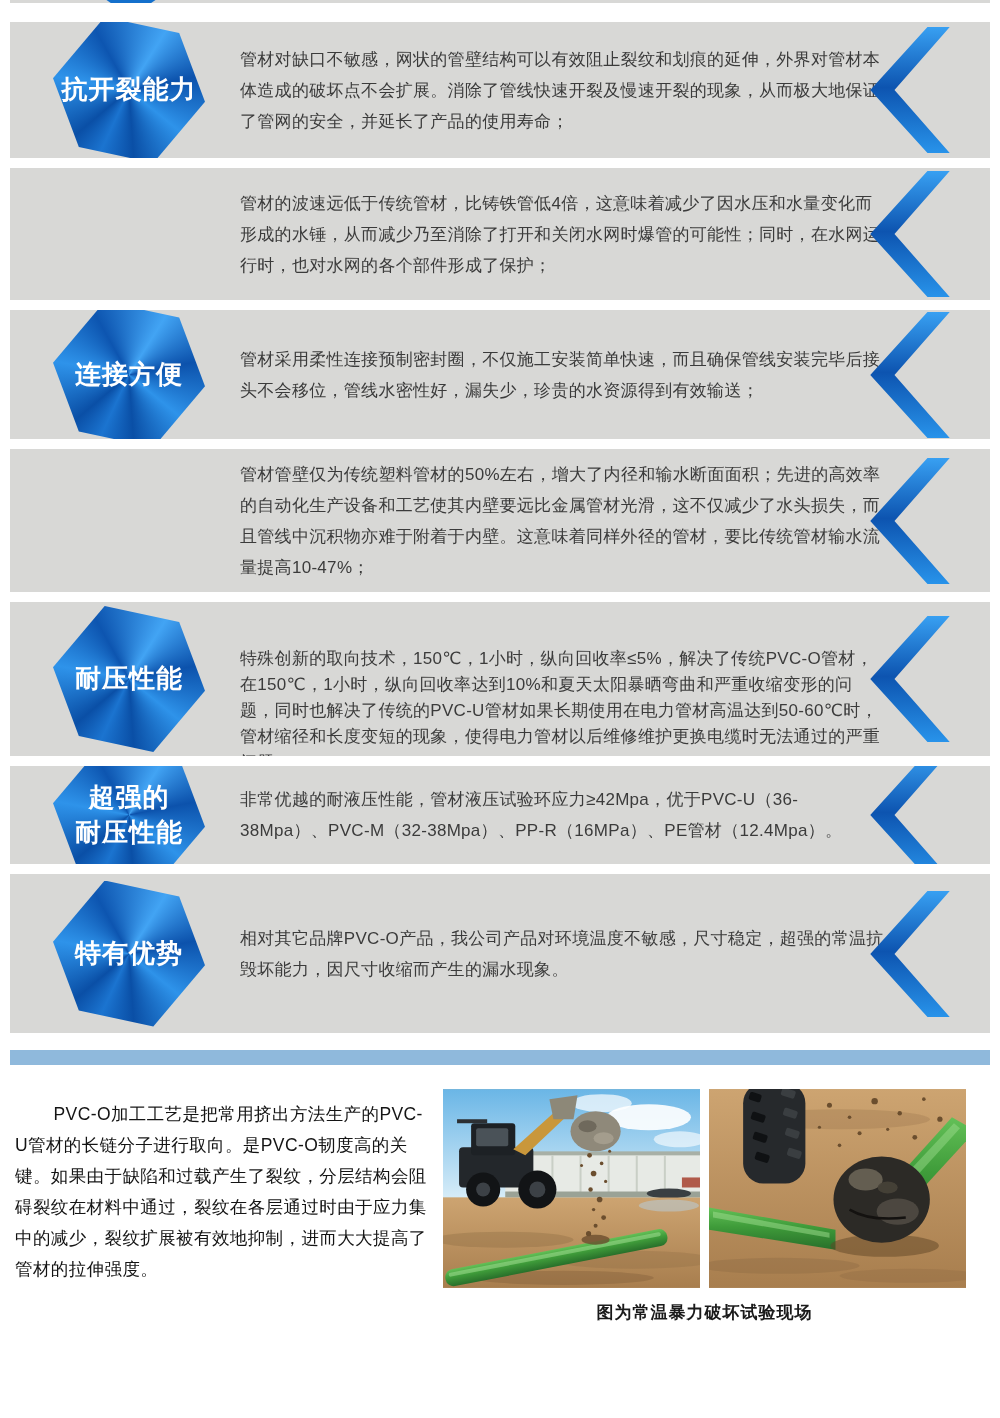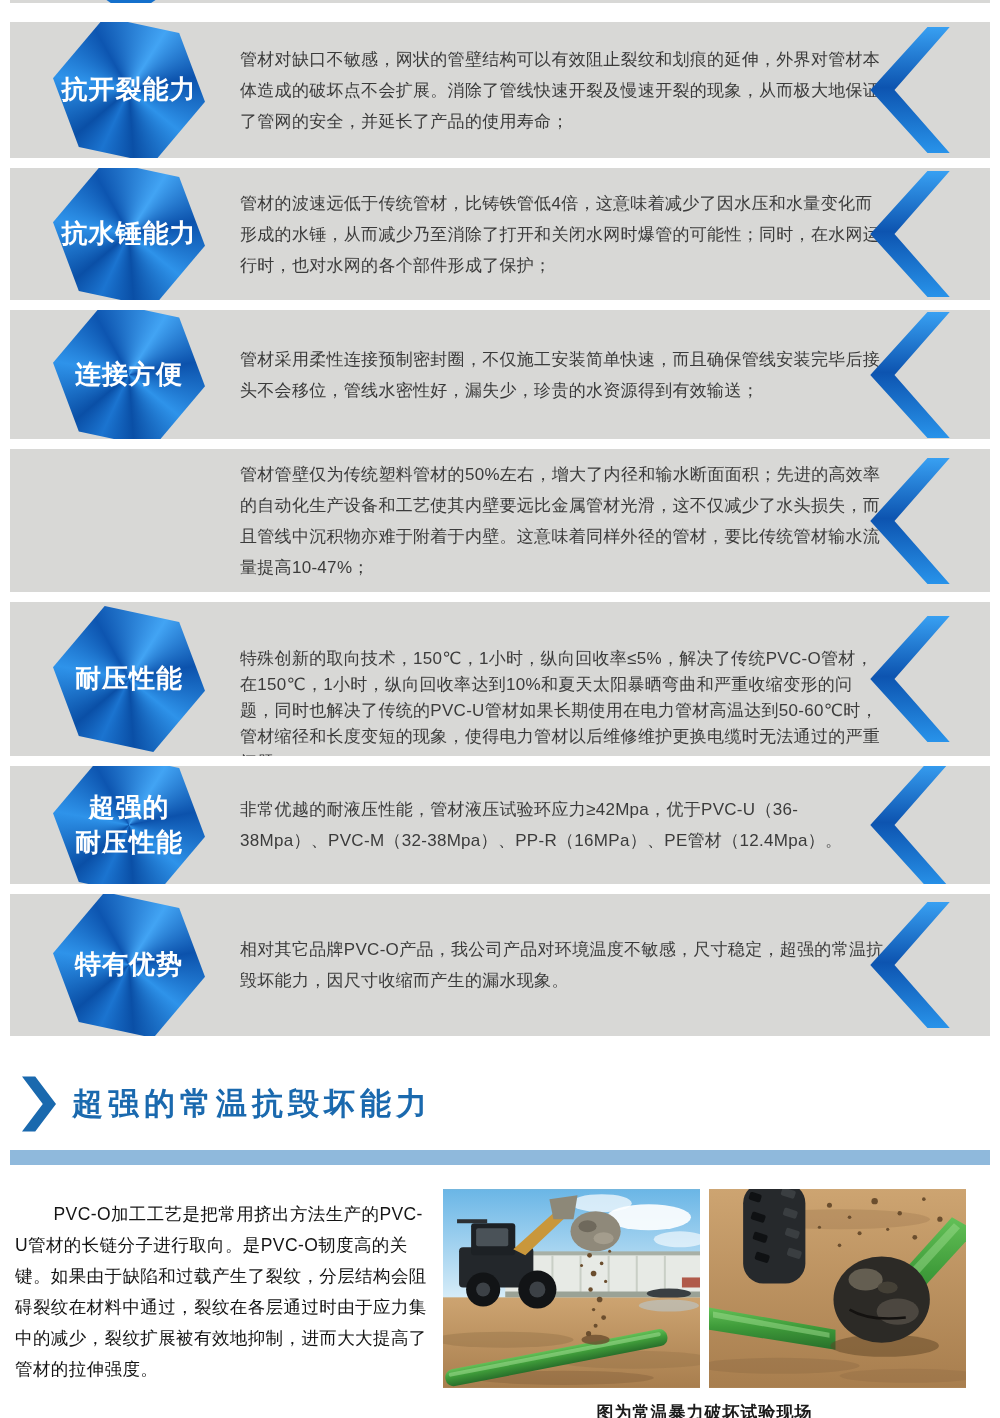--- a/index.html
+++ b/index.html
@@ -88,24 +88,20 @@
       <span>抗开裂能力</span>
       <span></span>
     </div>
     <p class="feature-text">管材对缺口不敏感，网状的管壁结构可以有效阻止裂纹和划痕的延伸，外界对管材本体造成的破坏点不会扩展。消除了管线快速开裂及慢速开裂的现象，从而极大地保证了管网的安全，并延长了产品的使用寿命；</p>
     <svg class="chevron-left" viewBox="0 0 82 130">
       <polygon points="82,0 59,0 0,65 59,130 82,130 25,65" fill="url(#chevGrad)"></polygon>
     </svg>
   </section>
 
   <section class="feature-row" style="height:132px">
-    <div class="hexagon">
-      <span>抗水锤能力</span>
-      <span></span>
-    </div>
     <p class="feature-text">管材的波速远低于传统管材，比铸铁管低4倍，这意味着减少了因水压和水量变化而形成的水锤，从而减少乃至消除了打开和关闭水网时爆管的可能性；同时，在水网运行时，也对水网的各个部件形成了保护；</p>
     <svg class="chevron-left" viewBox="0 0 82 130">
       <polygon points="82,0 59,0 0,65 59,130 82,130 25,65" fill="url(#chevGrad)"></polygon>
     </svg>
   </section>
 
   <section class="feature-row" style="height:129px">
     <div class="hexagon">
       <span>连接方便</span>
       <span></span>
@@ -127,48 +123,42 @@
     <div class="hexagon">
       <span>耐压性能</span>
       <span></span>
     </div>
     <p class="feature-text">特殊创新的取向技术，150℃，1小时，纵向回收率≤5%，解决了传统PVC-O管材，在150℃，1小时，纵向回收率达到10%和夏天太阳暴晒弯曲和严重收缩变形的问题，同时也解决了传统的PVC-U管材如果长期使用在电力管材高温达到50-60℃时，管材缩径和长度变短的现象，使得电力管材以后维修维护更换电缆时无法通过的严重问题。</p>
     <svg class="chevron-left" viewBox="0 0 82 130">
       <polygon points="82,0 59,0 0,65 59,130 82,130 25,65" fill="url(#chevGrad)"></polygon>
     </svg>
   </section>
 
-  <section class="feature-row" style="height:118px">
+  <section class="feature-row" style="height:98px">
     <div class="hexagon">
       <span>超强的</span>
       <span>耐压性能</span>
     </div>
     <p class="feature-text">非常优越的耐液压性能，管材液压试验环应力≥42Mpa，优于PVC-U（36-38Mpa）、PVC-M（32-38Mpa）、PP-R（16MPa）、PE管材（12.4Mpa）。</p>
     <svg class="chevron-left" viewBox="0 0 82 130">
       <polygon points="82,0 59,0 0,65 59,130 82,130 25,65" fill="url(#chevGrad)"></polygon>
     </svg>
   </section>
 
-  <section class="feature-row" style="height:142px">
+  <section class="feature-row" style="height:159px">
     <div class="hexagon">
       <span>特有优势</span>
       <span></span>
     </div>
     <p class="feature-text">相对其它品牌PVC-O产品，我公司产品对环境温度不敏感，尺寸稳定，超强的常温抗毁坏能力，因尺寸收缩而产生的漏水现象。</p>
     <svg class="chevron-left" viewBox="0 0 82 130">
       <polygon points="82,0 59,0 0,65 59,130 82,130 25,65" fill="url(#chevGrad)"></polygon>
     </svg>
   </section>
 
-  <div class="section-header">
-    <svg class="hdr-icon" viewBox="0 0 36 58">
-      <polygon points="0,0 14,0 36,29 14,58 0,58 22,29" fill="#1a69ae"></polygon>
-    </svg>
-    <h2 class="section-title">超强的常温抗毁坏能力</h2>
-  </div>
   <div class="section-bar"></div>
 
   <div class="section-content">
     <p class="section-paragraph">PVC-O加工工艺是把常用挤出方法生产的PVC-U管材的长链分子进行取向。是PVC-O韧度高的关键。如果由于缺陷和过载产生了裂纹，分层结构会阻碍裂纹在材料中通过，裂纹在各层通过时由于应力集中的减少，裂纹扩展被有效地抑制，进而大大提高了管材的拉伸强度。</p>
 
     <div class="photos-col">
       <div class="photos-row">
 
         <svg class="photo" viewBox="0 0 256 198">
           <rect x="0" y="0" width="256" height="108" fill="url(#skyGrad)"></rect>

